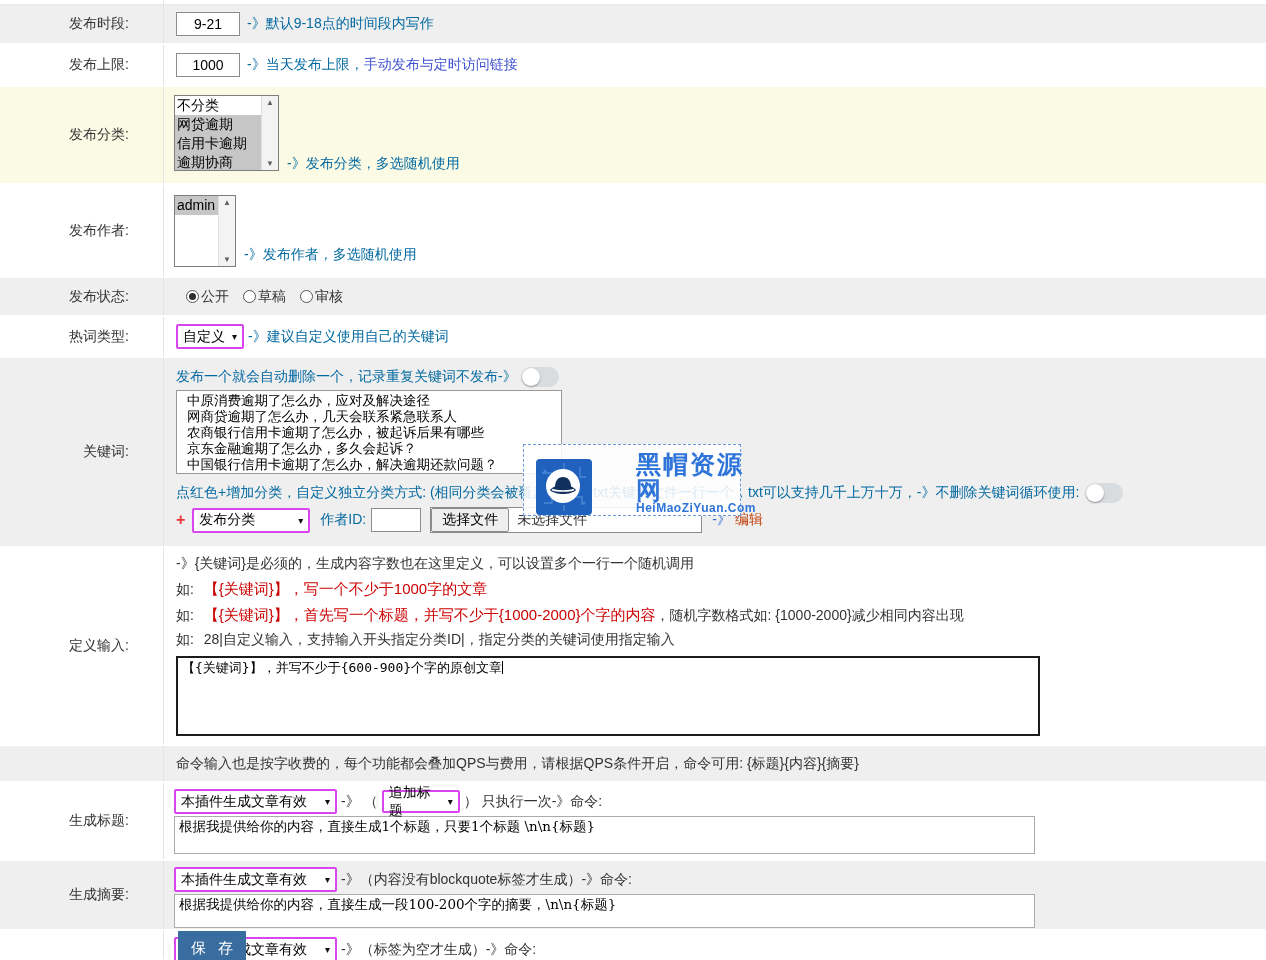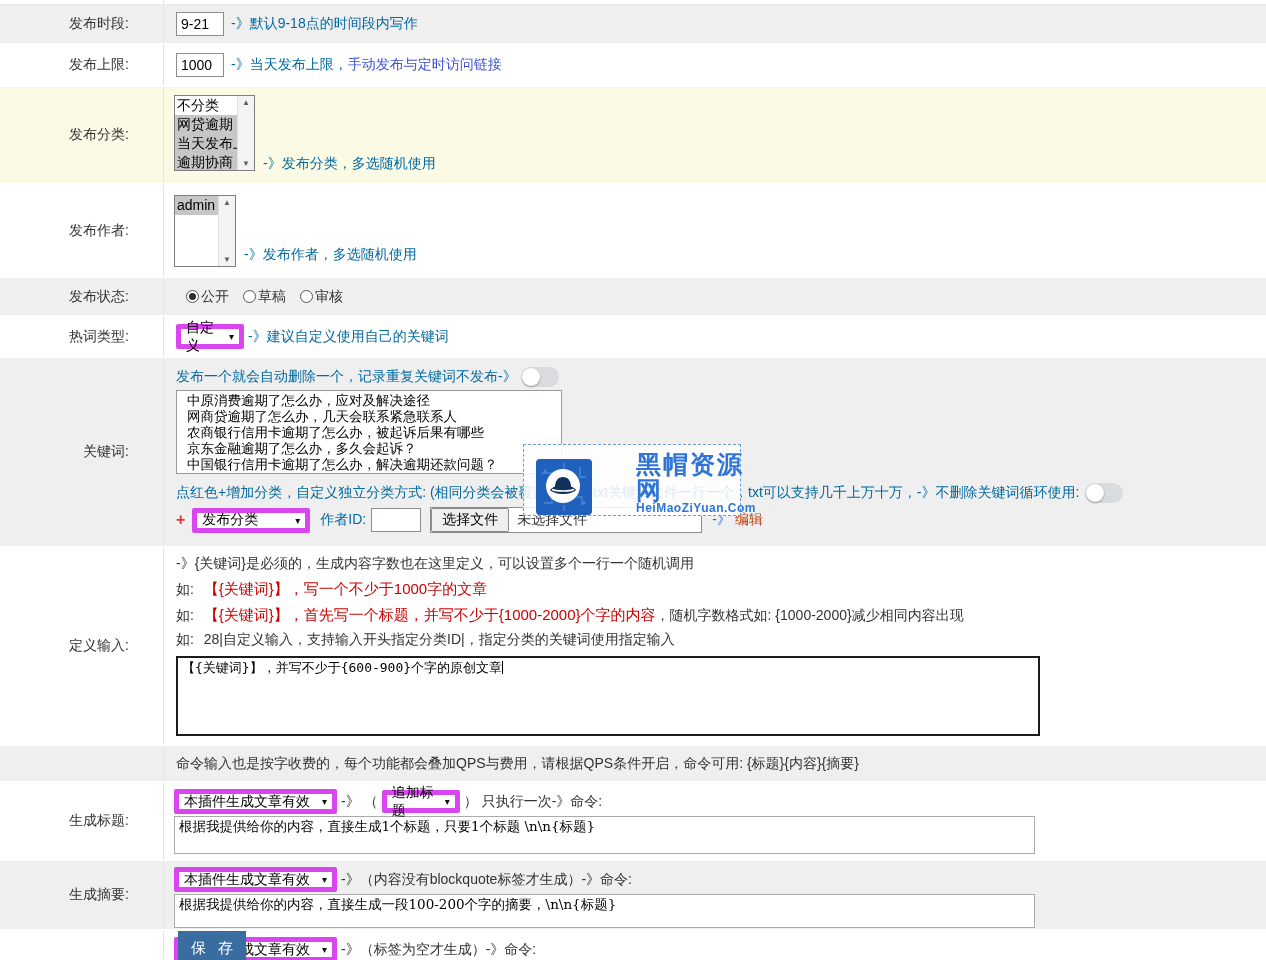--- a/index.html
+++ b/index.html
@@ -16,36 +16,36 @@
          padding-right:34px; color:#333; }
   .cnt { flex:1; padding-left:12px; position:relative; }
 
   .sliver { height:5px; border-bottom:1px solid #e9e9e9; margin-bottom:0; }
   .sliver .lbl { border-bottom:none; }
 
   .hrow { display:flex; align-items:center; }
 
   input.txt { height:24px; border:1px solid #8c8c8c; background:#fff; font-family:inherit;
               font-size:14px; padding:0 4px; color:#000; }
-  .w48 { width:48px; } .w50 { width:50px; }
+  .w48 { width:64px;text-align:center; } .w50 { width:50px; }
 
   .desc { color:#0369a1; }
   a.lnk { color:#3f51d1; text-decoration:none; cursor:pointer; }
   a.lnk2 { color:#c2410c; text-decoration:none; cursor:pointer; }
 
   
   .listbox { background:#fff; border:1px solid #7e7e7e; display:flex; }
   .listbox .opts { flex:1; overflow:hidden; }
   .listbox .opt { height:19px; line-height:19px; padding:0 2px; white-space:nowrap; font-size:14px; color:#000; }
   .listbox .opt.sel { background:#c6c6c6; }
   .sbar { width:17px; background:#f3f3f3; border-left:1px solid #e0e0e0; display:flex; flex-direction:column;
           justify-content:space-between; align-items:center; font-size:8px; color:#606060; padding:2px 0; }
 
   
-  .select { height:25px; border:5px solid #d946ef; border-radius:2px; background:#fff;
+  .select { height:25px; border:2px solid #d946ef; border-radius:2px; background:#fff;
             display:inline-flex; align-items:center; padding:0 5px; color:#000; cursor:default; }
   .select .caret { margin-left:auto; padding-left:6px; font-size:10px; color:#111; }
 
   
   .radio { display:inline-flex; align-items:center; margin-right:14px; }
   .rdot { width:13px; height:13px; border-radius:50%; border:1px solid #555; margin-right:2px;
           display:inline-flex; align-items:center; justify-content:center; background:#fff; }
   .rdot.on::after { content:""; width:7px; height:7px; border-radius:50%; background:#2d2d2d; }
 
   
@@ -115,25 +115,25 @@
     <div class="cnt hrow">
       <input class="txt w48" readonly="" value="1000" style="">
       <span class="desc" style="margin-left:7px">-》当天发布上限，</span>
       <a class="lnk">手动发布与定时访问链接</a>
     </div>
   </div>
 
   <div class="row yellow" style="height:96px">
     <div class="lbl">发布分类:</div>
     <div class="cnt" style="display:flex;align-items:flex-end;">
-      <div class="listbox" style="width:81px;height:76px;align-self:flex-start;margin-top:8px;margin-left:-2px">
+      <div class="listbox" style="width:105px;height:76px;align-self:flex-start;margin-top:8px;margin-left:-2px">
         <div class="opts">
           <div class="opt">不分类</div>
           <div class="opt sel">网贷逾期</div>
-          <div class="opt sel">当天发布上限</div>
+          <div class="opt sel">信用卡逾期</div>
           <div class="opt sel">逾期协商</div>
         </div>
         <div class="sbar">
           <span>▲</span>
           <span>▼</span>
         </div>
       </div>
       <span class="desc" style="margin-left:8px;margin-bottom:10px">-》发布分类，多选随机使用</span>
     </div>
   </div>

